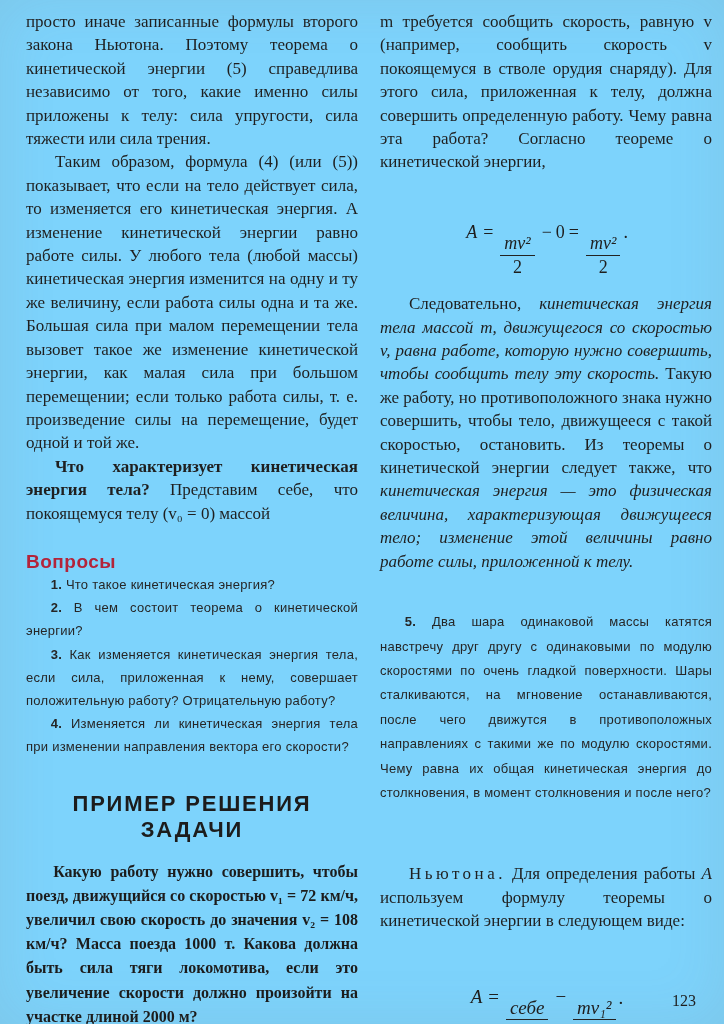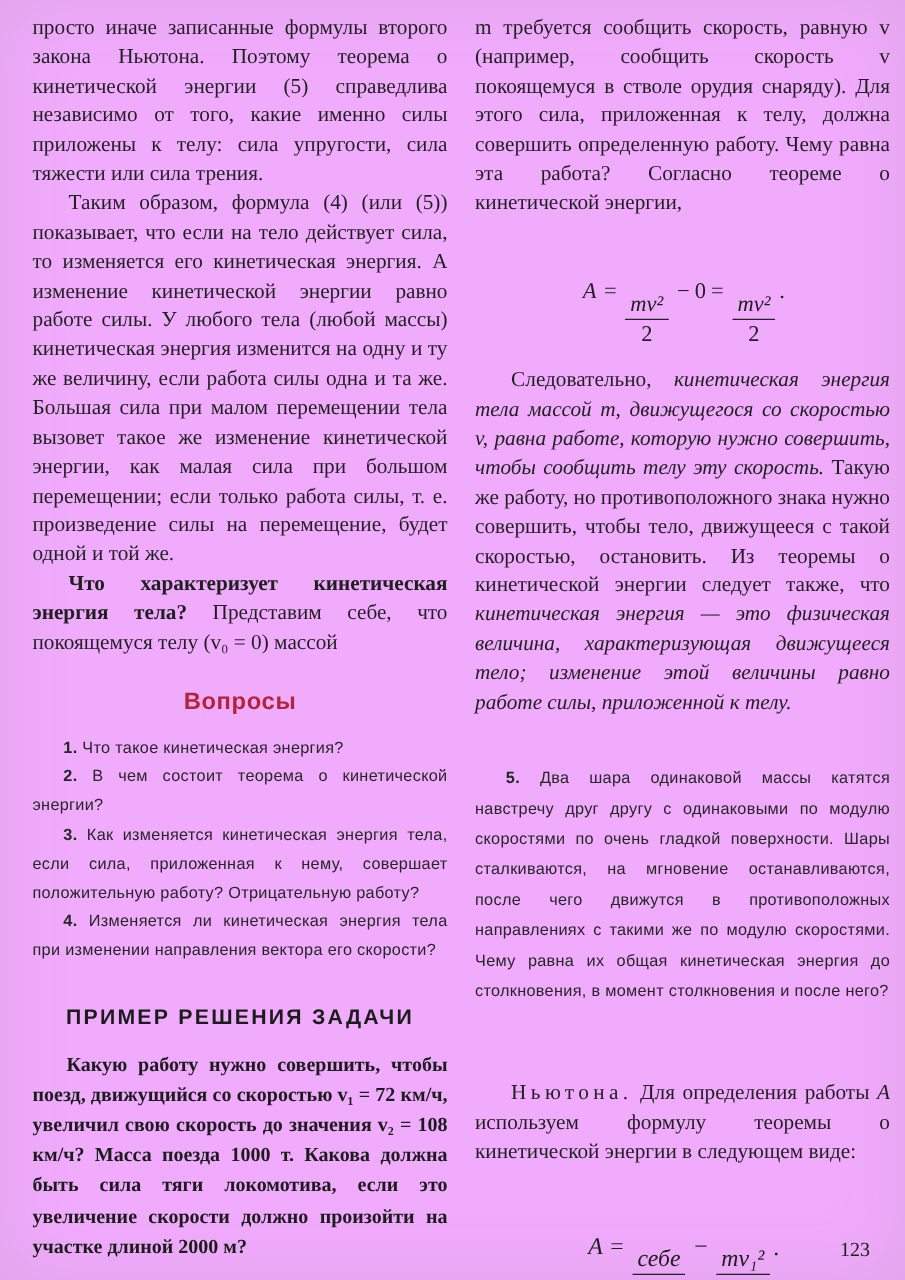--- a/index.html
+++ b/index.html
@@ -4,21 +4,21 @@
 <style>
   * { box-sizing: border-box; }
   html, body { margin: 0; padding: 0; }
   body { background: #e9e8e4; }
 
   .page {
     position: relative;
     width: 724px;
     height: 1024px;
     margin: 0 auto;
-    background: #f0abfc;
+    background: #7dd3fc;
     box-shadow: inset 0 0 60px rgba(120,115,100,0.12);
     padding: 10px 24px 0 26px;
     display: flex;
     gap: 22px;
     overflow: hidden;
     color: #1e1e1e;
   }
 
   .col { width: 332px; flex: 0 0 332px; }
 
@@ -33,41 +33,41 @@
   }
   .no-indent { text-indent: 0; }
 
   .bold-lead { font-weight: bold; }
   .ital { font-style: italic; font-family: Liberation Serif, serif; }
 
   .q-title {
     font-family: "Liberation Sans", sans-serif;
     font-weight: bold;
     font-size: 19px;
-    text-align: center;
-    margin: 26px 0 13px 0;
+    text-align: left;
+    margin: 26px 0 0 0;
     letter-spacing: 0.5px;
   }
 
   .question {
     font-family: "Liberation Sans", sans-serif;
     font-size: 13px;
     line-height: 23.2px;
     text-align: justify;
     margin: 0;
     text-indent: 1.9em;
     letter-spacing: 0.25px;
     color: #262626;
   }
   .q-num { font-weight: bold; }
 
   .example-title {
     font-family: "Liberation Sans", sans-serif;
     font-weight: bold;
-    font-size: 17px;
+    font-size: 22px;
     letter-spacing: 1.8px;
     text-align: center;
     margin: 32px 0 17px 0;
     color: #1c1c1c;
   }
 
   .problem {
     font-family: "Liberation Serif", serif;
     font-weight: bold;
     font-size: 16px;

